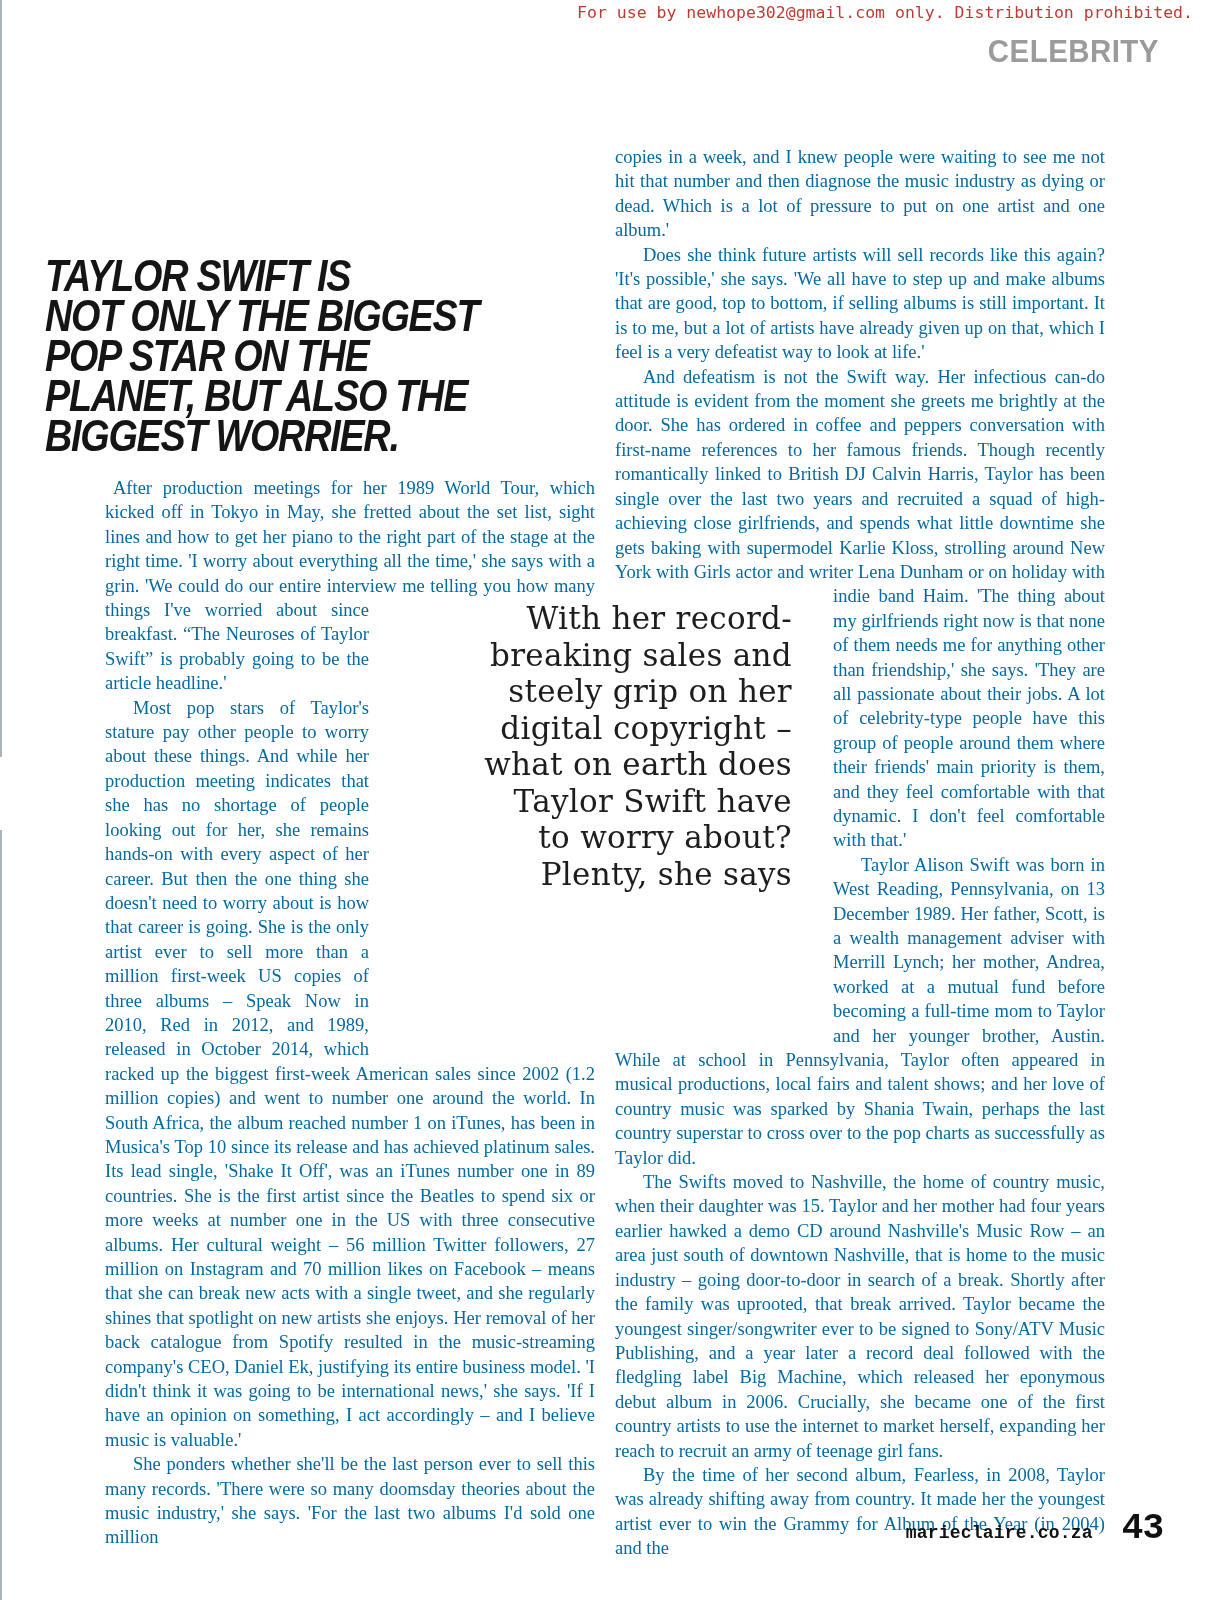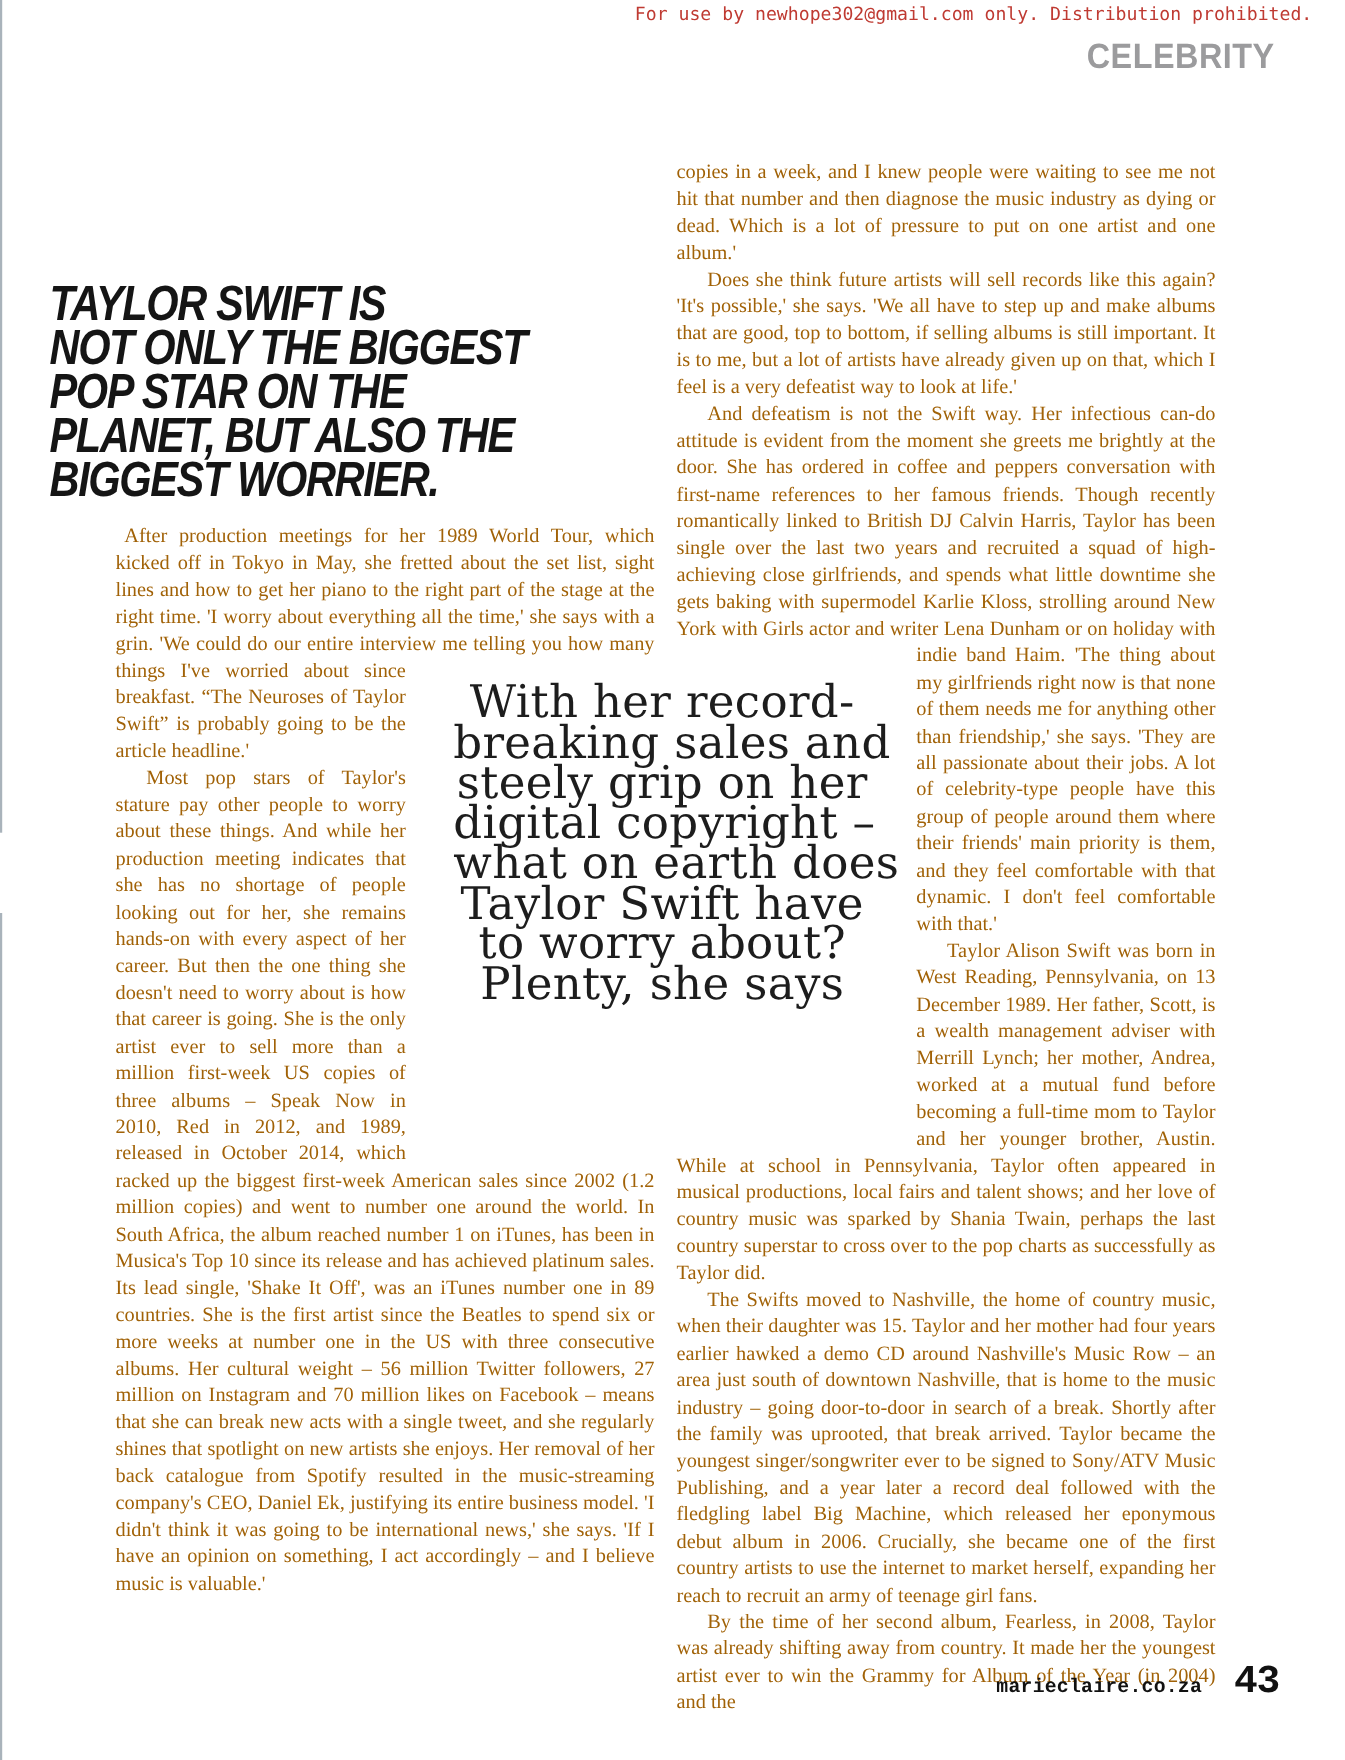--- a/index.html
+++ b/index.html
@@ -63,45 +63,45 @@
     transform-origin: top left;
     white-space: nowrap;
   }
 
   
   .column {
     position: absolute;
     width: 490px;
     font-size: 18.5px;
     line-height: 24.4px;
-    color: #a16207;
+    color: #0369a1;
     text-align: justify;
   }
   .column-left  { left: 105px; top: 476px; height: 1030px; }
   .column-right { left: 615px; top: 145px; height: 1335px; }
 
   .column p { margin: 0; text-indent: 28px; }
   .column p.no-indent { text-indent: 8px; }
   .column-right p.no-indent { text-indent: 0; }
 
   
   .pusher-r { float: right; width: 0; height: 124px; }
   .carver-r { float: right; clear: right; width: 226px; height: 460px; }
   .pusher-l { float: left; width: 0; height: 443px; }
   .carver-l { float: left; clear: left; width: 218px; height: 458px; }
 
   
   .pull-quote {
     position: absolute;
-    top: 620px;
+    top: 600px;
     left: 412px;
     width: 380px;
-    text-align: center;
+    text-align: right;
     font-family: "DejaVu Serif", serif;
-    font-size: 41px;
+    font-size: 31px;
     line-height: 36.5px;
     color: #1d1d1d;
     letter-spacing: 0.3px;
   }
   .pull-quote .pq-line { white-space: nowrap; }
 
   
   .footer {
     position: absolute;
     top: 1508px;
@@ -133,20 +133,21 @@
     <div class="headline-line">POP STAR ON THE</div>
     <div class="headline-line">PLANET, BUT ALSO THE</div>
     <div class="headline-line">BIGGEST WORRIER.</div>
   </div>
 
   <div class="column column-left">
     <div class="pusher-r"></div>
     <div class="carver-r"></div>
     <p class="no-indent">After production meetings for her 1989 World Tour, which kicked off in Tokyo in May, she fretted about the set list, sight lines and how to get her piano to the right part of the stage at the right time. 'I worry about everything all the time,' she says with a grin. 'We could do our entire interview me telling you how many things I've worried about since breakfast. “The Neuroses of Taylor Swift” is probably going to be the article headline.'</p>
     <p>Most pop stars of Taylor's stature pay other people to worry about these things. And while her production meeting indicates that she has no shortage of people looking out for her, she remains hands-on with every aspect of her career. But then the one thing she doesn't need to worry about is how that career is going. She is the only artist ever to sell more than a million first-week US copies of three albums – Speak Now in 2010, Red in 2012, and 1989, released in October 2014, which racked up the biggest first-week American sales since 2002 (1.2 million copies) and went to number one around the world. In South Africa, the album reached number 1 on iTunes, has been in Musica's Top 10 since its release and has achieved platinum sales. Its lead single, 'Shake It Off', was an iTunes number one in 89 countries. She is the first artist since the Beatles to spend six or more weeks at number one in the US with three consecutive albums. Her cultural weight – 56 million Twitter followers, 27 million on Instagram and 70 million likes on Facebook – means that she can break new acts with a single tweet, and she regularly shines that spotlight on new artists she enjoys. Her removal of her back catalogue from Spotify resulted in the music-streaming company's CEO, Daniel Ek, justifying its entire business model. 'I didn't think it was going to be international news,' she says. 'If I have an opinion on something, I act accordingly – and I believe music is valuable.'</p>
+    <p>She ponders whether she'll be the last person ever to sell this many records. 'There were so many doomsday theories about the music industry,' she says. 'For the last two albums I'd sold one million</p>
   </div>
 
   <div class="column column-right">
     <div class="pusher-l"></div>
     <div class="carver-l"></div>
     <p class="no-indent">copies in a week, and I knew people were waiting to see me not hit that number and then diagnose the music industry as dying or dead. Which is a lot of pressure to put on one artist and one album.'</p>
     <p>Does she think future artists will sell records like this again? 'It's possible,' she says. 'We all have to step up and make albums that are good, top to bottom, if selling albums is still important. It is to me, but a lot of artists have already given up on that, which I feel is a very defeatist way to look at life.'</p>
     <p>And defeatism is not the Swift way. Her infectious can-do attitude is evident from the moment she greets me brightly at the door. She has ordered in coffee and peppers conversation with first-name references to her famous friends. Though recently romantically linked to British DJ Calvin Harris, Taylor has been single over the last two years and recruited a squad of high-achieving close girlfriends, and spends what little downtime she gets baking with supermodel Karlie Kloss, strolling around New York with Girls actor and writer Lena Dunham or on holiday with indie band Haim. 'The thing about my girlfriends right now is that none of them needs me for anything other than friendship,' she says. 'They are all passionate about their jobs. A lot of celebrity-type people have this group of people around them where their friends' main priority is them, and they feel comfortable with that dynamic. I don't feel comfortable with that.'</p>
     <p>Taylor Alison Swift was born in West Reading, Pennsylvania, on 13 December 1989. Her father, Scott, is a wealth management adviser with Merrill Lynch; her mother, Andrea, worked at a mutual fund before becoming a full-time mom to Taylor and her younger brother, Austin. While at school in Pennsylvania, Taylor often appeared in musical productions, local fairs and talent shows; and her love of country music was sparked by Shania Twain, perhaps the last country superstar to cross over to the pop charts as successfully as Taylor did.</p>
     <p>The Swifts moved to Nashville, the home of country music, when their daughter was 15. Taylor and her mother had four years earlier hawked a demo CD around Nashville's Music Row – an area just south of downtown Nashville, that is home to the music industry – going door-to-door in search of a break. Shortly after the family was uprooted, that break arrived. Taylor became the youngest singer/songwriter ever to be signed to Sony/ATV Music Publishing, and a year later a record deal followed with the fledgling label Big Machine, which released her eponymous debut album in 2006. Crucially, she became one of the first country artists to use the internet to market herself, expanding her reach to recruit an army of teenage girl fans.</p>

